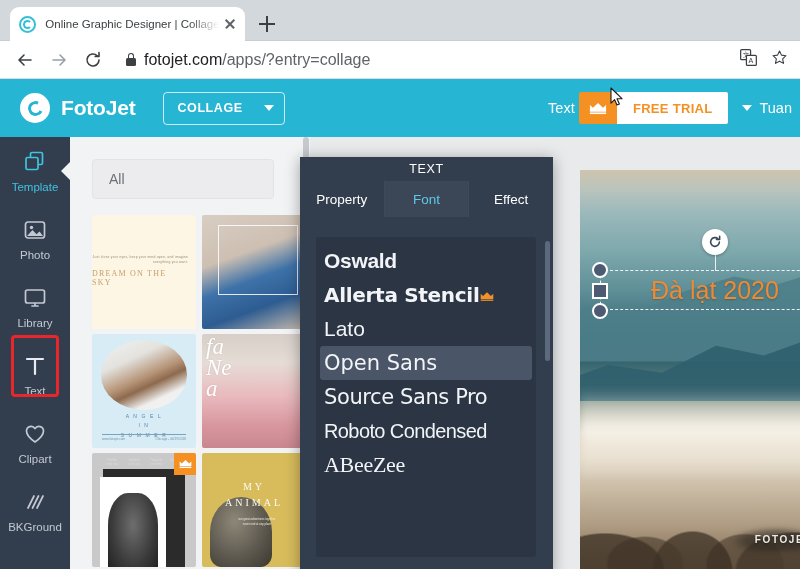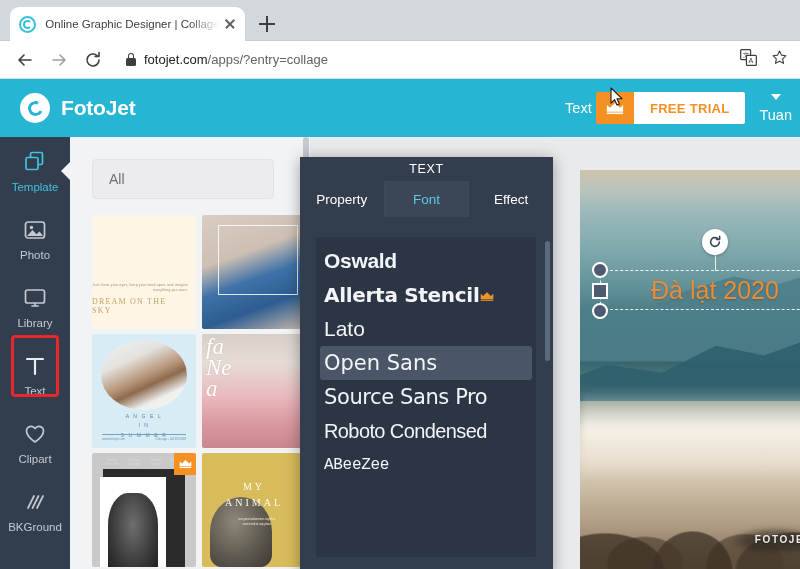--- a/index.html
+++ b/index.html
@@ -65,21 +65,21 @@
   .nav-btn { width: 34px; height: 34px; position: relative; cursor: pointer; flex:0 0 auto;}
   .nav-btn svg { position:absolute; left:7px; top:7px; }
 
   .addrbar {
     flex: 1 1 auto; height: 26px; margin: 0 6px 0 4px;
     display: flex; align-items: center; gap: 8px; padding-left: 12px;
   }
   .lock-icon { width: 10px; height: 13px; position: relative; flex:0 0 auto;}
   .lock-icon .body { position:absolute; left:0; bottom:0; width:10px; height:8px; background:#3c4043; border-radius:1.5px;}
   .lock-icon .shackle { position:absolute; left:2px; top:0; width:6px; height:6px; border:1.6px solid #3c4043; border-bottom:none; border-radius:3px 3px 0 0;}
-  .url { font-size: 13px; color: #202124; white-space: nowrap; }
+  .url { font-size: 16px; color: #202124; white-space: nowrap; }
   .url .dim { color: #5f6368; }
   .omni-icons { display:flex; align-items:center; gap:14px; padding-right: 12px; flex:0 0 auto;}
 
   
   .app {
     position:absolute; left:0; top:79px; width:800px; height:490px;
     background:#e9eaec; overflow:hidden;
   }
   .app-header {
     position:absolute; left:0; top:0; width:800px; height:58px;
@@ -112,21 +112,21 @@
   }
   .freetrial .crown-box {
     width: 38px; height:32px; background:#f49122; display:flex;align-items:center;justify-content:center;
     border-radius: 2px 0 0 2px;
   }
   .freetrial .ft-label {
     background:#ffffff; color:#f49122; font-size:13px; font-weight:bold;
     height:32px; display:flex;align-items:center; padding:0 16px; letter-spacing:0.3px;
     border-radius: 0 2px 2px 0;
   }
-  .user-box { display:flex; align-items:center; gap:7px; margin-left: 14px; padding-right: 8px; cursor:pointer;flex-direction:column;}
+  .user-box { display:flex; align-items:center; gap:7px; margin-left: 14px; padding-right: 8px; cursor:pointer;}
   .user-box .caret { width:0;height:0;border-left:5px solid transparent;border-right:5px solid transparent;border-top:6px solid #ffffff;}
   .user-name { color:#ffffff; font-size:14.5px; }
 
   
   .rail {
     position:absolute; left:0; top:58px; width:70px; height:432px;
     background:#323e4e;
   }
   .rail-item {
     height: 68px; display:flex; flex-direction:column; align-items:center; justify-content:center;
@@ -160,21 +160,21 @@
   .tpl-card {
     width:104px; height:114px; border-radius:2px; overflow:hidden; position:relative;
     cursor:pointer; background:#ddd;
   }
   .tpl-card .crown-badge {
     position:absolute; right:0; top:0; width:22px; height:22px; background:#f49122;
     display:flex; align-items:center; justify-content:center;
   }
 
   
-  .c1 { background:#fdf6e4; display:flex; flex-direction:column; align-items:flex-start; justify-content:flex-end; padding:0 8px 14px 0;}
+  .c1 { background:#fdf6e4; display:flex; flex-direction:column; align-items:flex-start; justify-content:flex-end; padding:0 8px 42px 0;}
   .c1 .sm { font-size:3.4px; color:#9a8f7a; text-align:right; line-height:1.5; letter-spacing:.2px;}
   .c1 .ttl { font-family:"Liberation Serif", serif; font-size:8px; color:#c8a06a; letter-spacing:1.2px; margin-top:4px;}
   
   .c2 { background: linear-gradient(160deg,#d9cec3 0%,#cdbfb2 35%,#3e72a8 55%,#2d5c91 75%,#c9bcaf 100%); }
   .c2 .frame { position:absolute; left:16px; top:10px; right:8px; bottom:34px; border:1.5px solid rgba(255,255,255,.85);}
   
   .c3 { background:#d7ecf5; }
   .c3 .photo { position:absolute; left:9px; top:6px; width:86px; height:70px; border-radius:50%;
     background: linear-gradient(155deg,#f2f3f3 0%,#e3e2de 30%,#b69477 52%,#8d6a4e 62%,#efefee 78%,#f6f6f6 100%); }
   .c3 .t1 { position:absolute; left:0; right:0; top:78px; text-align:center; font-size:5px; color:#5d86a8; letter-spacing:1.6px; line-height:1.85;}
@@ -308,21 +308,21 @@
   }
   .font-row.selected { background:#4a5668; border-radius:3px; margin:0 4px; padding:0 4px; }
   .font-row .crown-sm { margin-left:1px; }
 
   .f-oswald  { font-family:"Liberation Sans", sans-serif; font-weight:bold; font-size:21px; letter-spacing:-0.3px;}
   .f-allerta { font-family:"DejaVu Sans", sans-serif; font-weight:bold; font-size:20px; letter-spacing:-0.3px;}
   .f-lato    { font-family:"Liberation Sans", sans-serif; font-size:21px; }
   .f-open    { font-family:"DejaVu Sans", sans-serif; font-size:21px; }
   .f-source  { font-family:"DejaVu Sans", sans-serif; font-size:21px; letter-spacing:-0.4px;}
   .f-roboto  { font-family:"Liberation Sans", sans-serif; font-size:20px; letter-spacing:-0.6px;}
-  .f-abee    { font-family:Liberation Mono, monospace; font-size:16px; letter-spacing:-0.3px;}
+  .f-abee    { font-family:Liberation Serif, serif; font-size:22px; letter-spacing:-0.3px;}
 
   .tp-scroll {
     position:absolute; right:3px; top:84px; width:5px; height:120px;
     background:#5d6a7d; border-radius:3px;
   }
 
   
   .tpl-scroll {
     position:absolute; right:1px; top:0px; width:6px; height:120px;
     background:#c6c9ce; border-radius:3px;
@@ -389,20 +389,24 @@
 
   <div class="app">
 
     <div class="app-header">
       <div class="brand">
         <span class="brand-mark">
             <span class="spiral"></span>
           </span>
         <span class="brand-name">FotoJet</span>
       </div>
+      <div class="mode-select">
+        <span class="lbl">COLLAGE</span>
+        <span class="caret-down"></span>
+      </div>
 
       <div class="header-right">
         <span class="share-btn">Text</span>
         <span class="freetrial">
           <span class="crown-box">
             <svg width="18" height="13" viewBox="0 0 20 14">
                 <path d="M1 3.2l3.4 3.1L10 1l5.6 5.3L19 3.2v7.4H1z" fill="#ffffff"></path>
                 <rect x="1" y="11.4" width="18" height="1.8" fill="#ffffff"></rect>
               </svg>
           </span>

